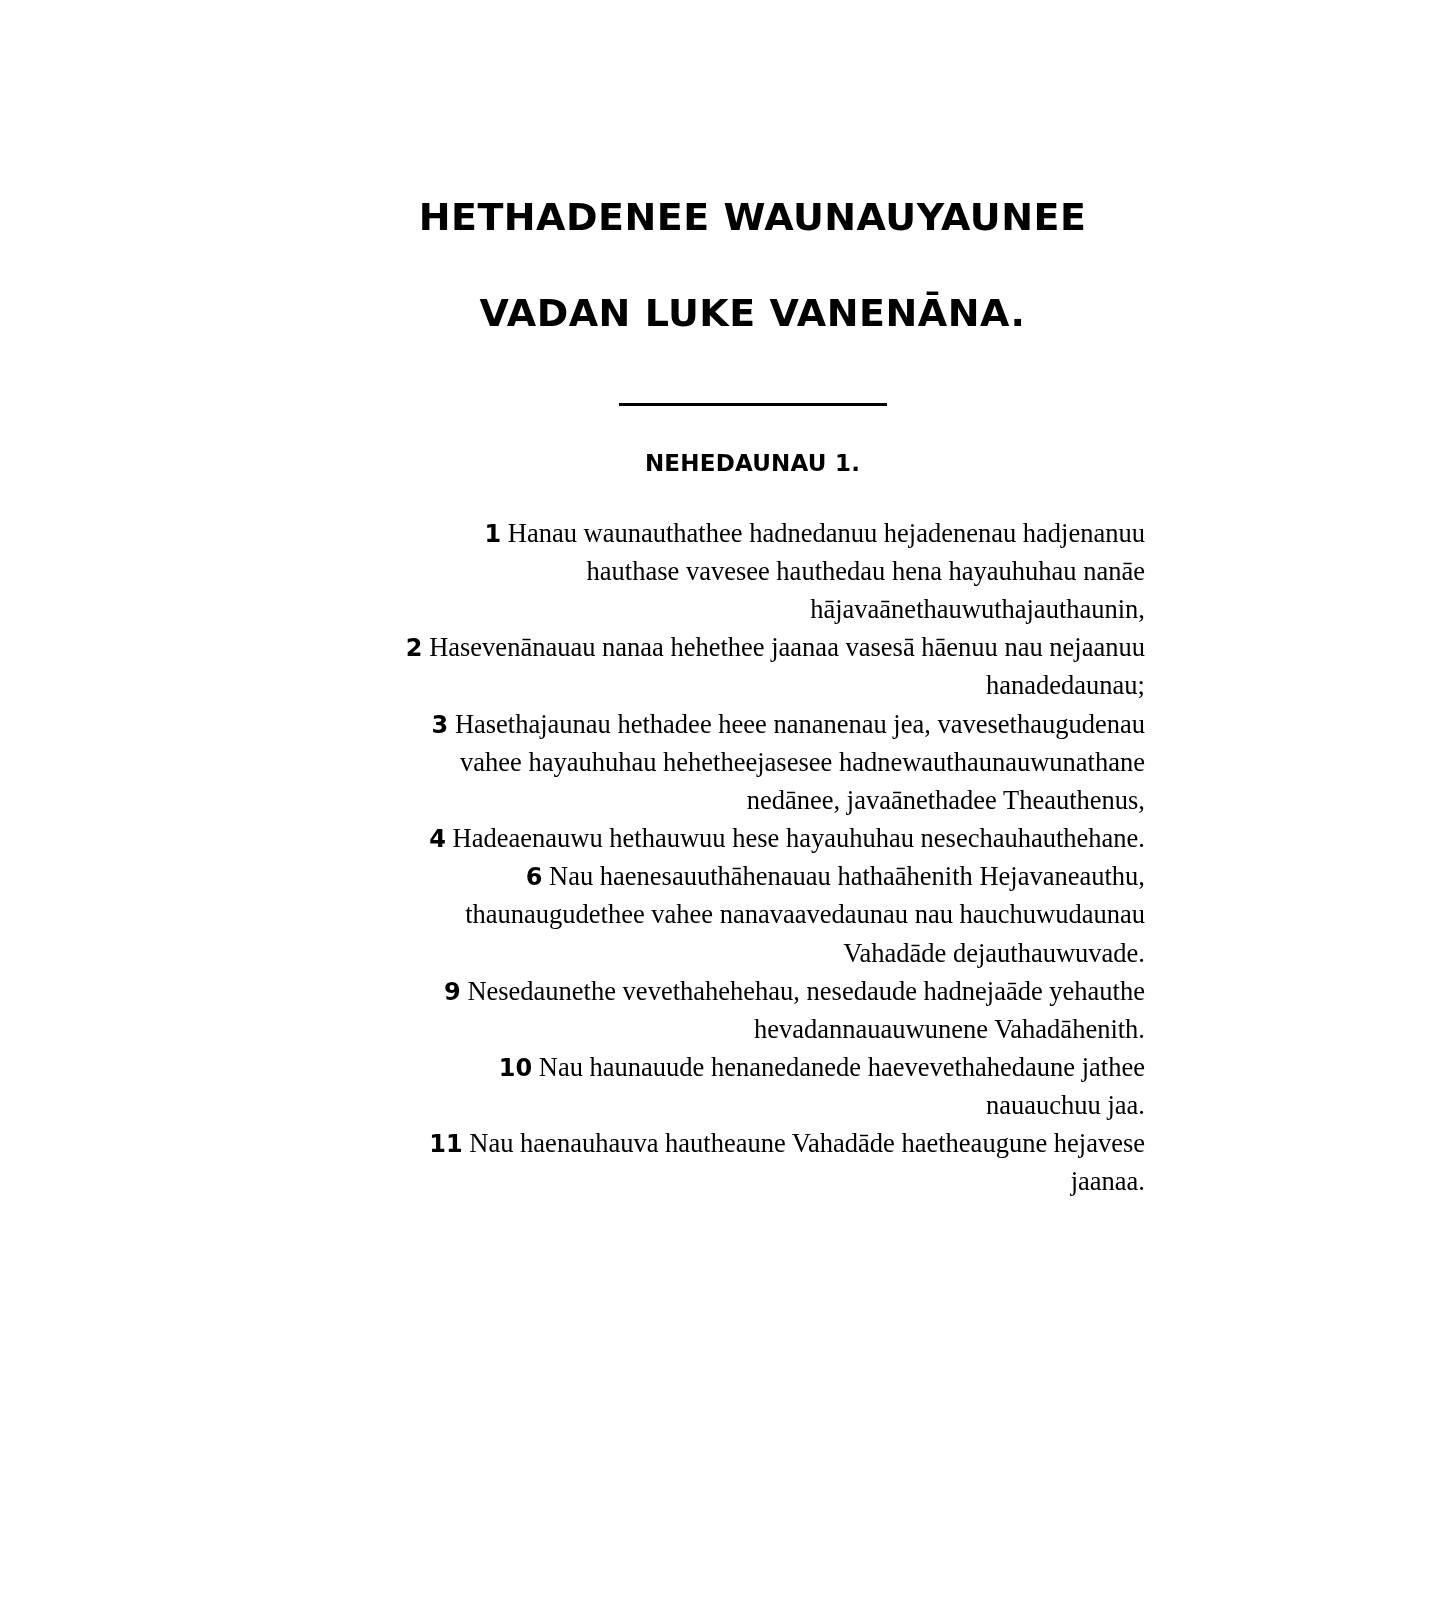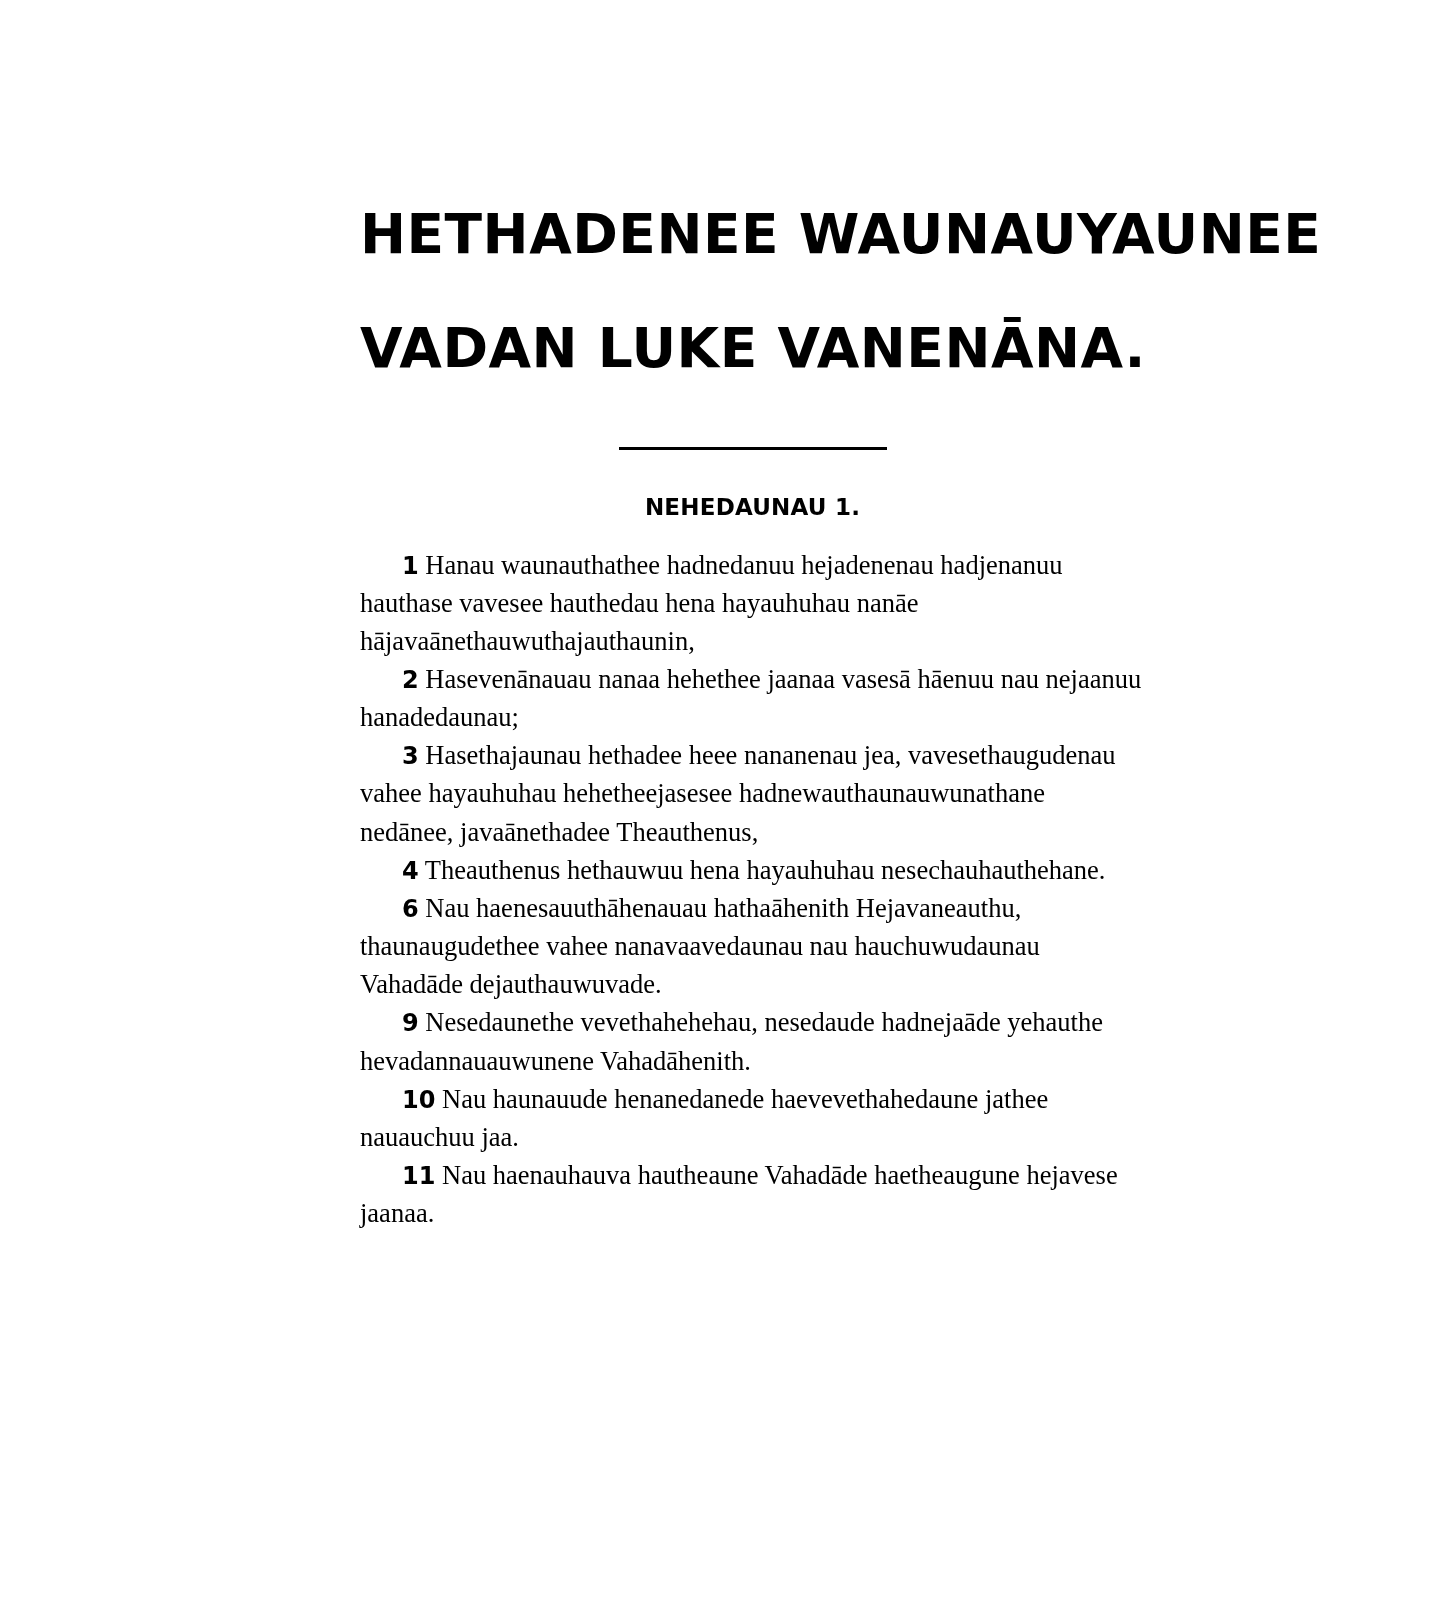--- a/index.html
+++ b/index.html
@@ -18,24 +18,24 @@
     min-height: 1617px;
     box-sizing: border-box;
     padding: 190px 300px 40px 360px;
   }
   .title-block {
     text-align: center;
   }
   .title-line {
     font-family: "DejaVu Sans", sans-serif;
     font-weight: bold;
-    font-size: 55px;
+    font-size: 38px;
     letter-spacing: 0.5px;
     line-height: 1.05;
-    margin: 16px 0 0 0;
+    margin: 8px 0 0 0;
     white-space: nowrap;
   }
   .title-line.second {
     margin-top: 56px;
   }
   .rule-wrap {
     text-align: center;
     margin-top: 58px;
   }
   .rule {
@@ -46,24 +46,24 @@
   }
   .chapter-heading {
     text-align: center;
     font-family: "DejaVu Sans", sans-serif;
     font-weight: bold;
     font-size: 23px;
     margin-top: 40px;
     letter-spacing: 0.2px;
   }
   .verses {
-    margin-top: 26px;
+    margin-top: 38px;
     font-size: 26.5px;
     line-height: 1.44;
-    text-align: left;
+    text-align: right;
   }
   .verse {
     margin: 0;
     text-indent: 42px;
   }
   .vnum {
     font-family: "DejaVu Sans", sans-serif;
     font-weight: bold;
     font-size: 24px;
   }
@@ -99,21 +99,21 @@
       <span class="vtext">Hasevenānauau nanaa hehethee jaanaa vasesā hāenuu nau nejaanuu hanadedaunau;</span>
     </p>
 
     <p class="verse">
       <span class="vnum">3</span>
       <span class="vtext">Hasethajaunau hethadee heee nananenau jea, vavesethaugudenau vahee hayauhuhau hehetheejasesee hadnewauthaunauwunathane nedānee, javaānethadee Theauthenus,</span>
     </p>
 
     <p class="verse">
       <span class="vnum">4</span>
-      <span class="vtext">Theauthenus hethauwuu hena hayauhuhau nesechauhauthehane.</span>
+      <span class="vtext">Hadeaenauwu hethauwuu hese hayauhuhau nesechauhauthehane.</span>
     </p>
 
 
     <p class="verse">
       <span class="vnum">6</span>
       <span class="vtext">Nau haenesauuthāhenauau hathaāhenith Hejavaneauthu, thaunaugudethee vahee nanavaavedaunau nau hauchuwudaunau Vahadāde dejauthauwuvade.</span>
     </p>
 
 
 

